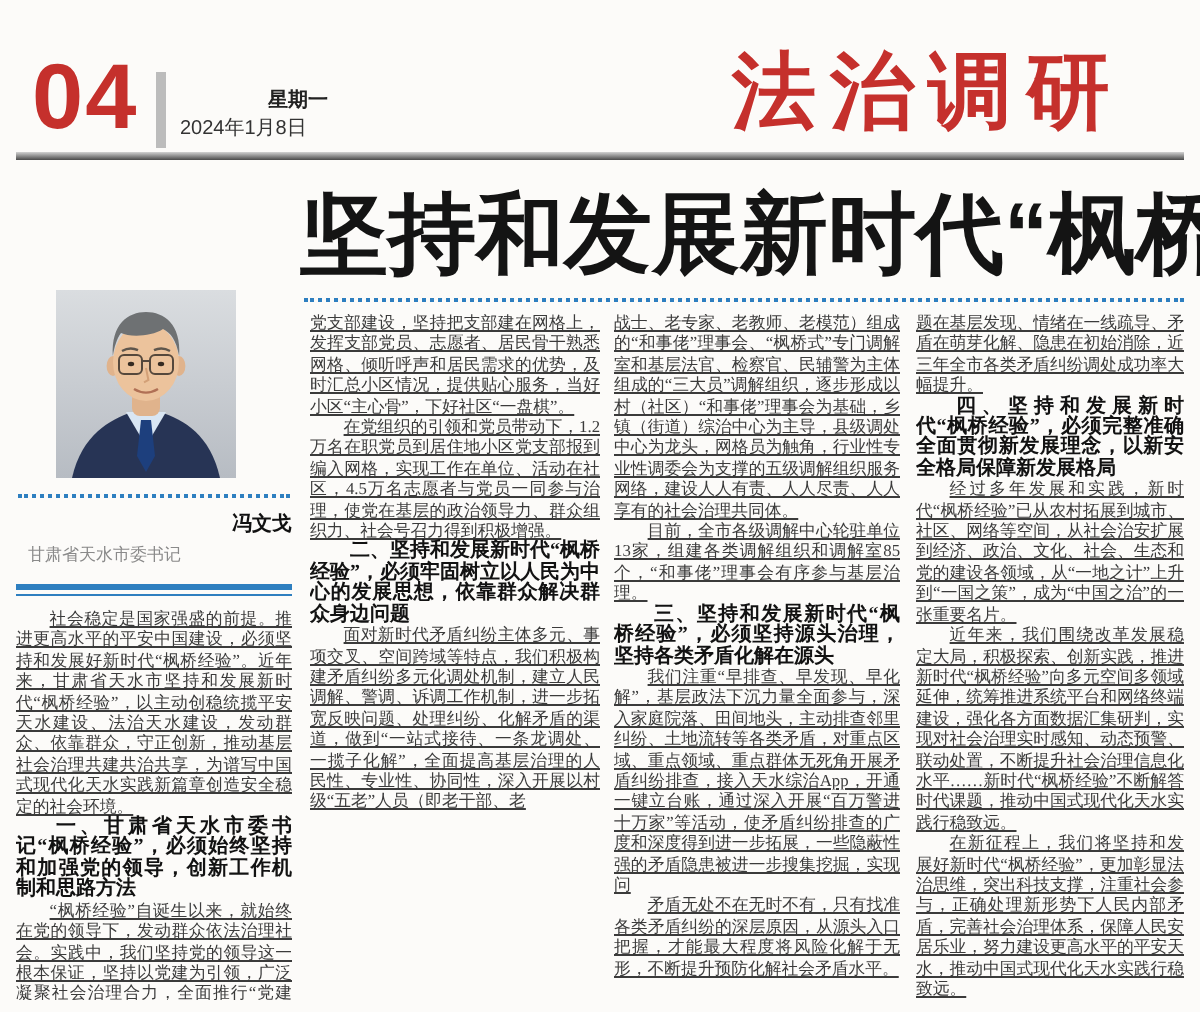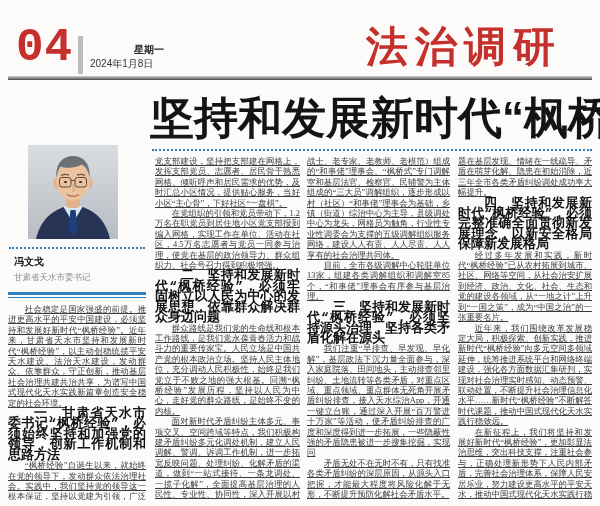--- a/index.html
+++ b/index.html
@@ -9,21 +9,21 @@
   }
   html,body{margin:0;padding:0;background:#ffffff;}
   .page{
     position:relative;width:600px;height:506px;overflow:hidden;
     background:#fcfbf9;
     font-family:"Liberation Serif","DejaVu Serif",serif;
   }
   
   .page-number{
     position:absolute;left:16px;top:24px;
-    font-family:Liberation Mono, monospace;
+    font-family:Liberation Sans, sans-serif;
     font-size:46px;font-weight:bold;color:var(--red);letter-spacing:1px;line-height:48px;
   }
   .vbar{position:absolute;left:78px;top:36px;width:5px;height:38px;background:#bcbcbc;}
   .weekday{
     position:absolute;left:90px;top:43px;
     font-family:"Liberation Sans","DejaVu Sans",sans-serif;
     font-size:10px;font-weight:bold;color:#222;margin-left:44px;
   }
   .pubdate{
     position:absolute;left:90px;top:57px;
@@ -61,29 +61,29 @@
   .col-c{left:307px;width:143px;}
   .col-d{left:458px;width:134px;}
   .col-a{left:8px;top:143px;width:138px;height:357px;position:absolute;overflow:hidden;}
   .col-a-text{
     font-size:8.4px;line-height:10.4px;color:var(--ink);text-align:justify;
   }
   .para{margin:0;text-indent:2em;text-decoration:underline;}
   .para.cont{text-indent:0;}
   .subhead{
     margin:0;text-indent:2em;font-weight:bold;color:#121212;
-    font-family:Liberation Mono, monospace;
-    font-size:13px;line-height:10.4px;
+    font-family:Liberation Serif, serif;
+    font-size:10px;line-height:10.4px;
   }
   
   .photo{display:block;width:90px;height:94px;margin:2px 0 0 20px;}
   .cap-rule{border-top:2px dotted var(--blue);margin:8px 1px 6px 1px;height:0;}
   .author-name{
     font-family:"Liberation Sans","DejaVu Sans",sans-serif;
-    font-size:10px;font-weight:bold;color:#111;margin-left:6px;
+    font-size:10px;font-weight:bold;color:#111;margin-left:6px;text-align:right;
   }
   .author-title{
     font-size:8.5px;color:#8a8a8a;margin:3px 0 0 6px;
     font-family:"Liberation Serif","DejaVu Serif",serif;
   }
   .double-rule{
     margin:8px 0 7px 0;height:2px;
     border-top:3px solid var(--blue);
     border-bottom:1.5px solid var(--blue);
   }
@@ -138,21 +138,20 @@
         <p class="para">社会稳定是国家强盛的前提。推进更高水平的平安中国建设，必须坚持和发展好新时代“枫桥经验”。近年来，甘肃省天水市坚持和发展新时代“枫桥经验”，以主动创稳统揽平安天水建设、法治天水建设，发动群众、依靠群众，守正创新，推动基层社会治理共建共治共享，为谱写中国式现代化天水实践新篇章创造安全稳定的社会环境。</p>
         <p class="subhead">一、甘肃省天水市委书记“枫桥经验”，必须始终坚持和加强党的领导，创新工作机制和思路方法</p>
         <p class="para">“枫桥经验”自诞生以来，就始终在党的领导下，发动群众依法治理社会。实践中，我们坚持党的领导这一根本保证，坚持以党建为引领，广泛凝聚社会治理合力，全面推行“党建+基层治理”模式，逐步构建“党建引领、社会化共建、网格化治理、一键式响应”机制，打造权责统一、风险共担、成果共享的命运共同体，形成共建共治共享的基层社会治理新格局，加强小区</p>
       </div>
   </div>
 
   <div class="col col-b">
       <p class="para cont">党支部建设，坚持把支部建在网格上，发挥支部党员、志愿者、居民骨干熟悉网格、倾听呼声和居民需求的优势，及时汇总小区情况，提供贴心服务，当好小区“主心骨”，下好社区“一盘棋”。</p>
       <p class="para">在党组织的引领和党员带动下，1.2万名在职党员到居住地小区党支部报到编入网格，实现工作在单位、活动在社区，4.5万名志愿者与党员一同参与治理，使党在基层的政治领导力、群众组织力、社会号召力得到积极增强。</p>
       <p class="subhead">二、坚持和发展新时代“枫桥经验”，必须牢固树立以人民为中心的发展思想，依靠群众解决群众身边问题</p>
-      <p class="para">群众路线是我们党的生命线和根本工作路线，是我们党永葆青春活力和战斗力的重要传家宝。人民立场是中国共产党的根本政治立场。坚持人民主体地位，充分调动人民积极性，始终是我们党立于不败之地的强大根基。回溯“枫桥经验”发展历程，坚持以人民为中心，走好党的群众路线，是始终不变的内核。</p>
       <p class="para">面对新时代矛盾纠纷主体多元、事项交叉、空间跨域等特点，我们积极构建矛盾纠纷多元化调处机制，建立人民调解、警调、诉调工作机制，进一步拓宽反映问题、处理纠纷、化解矛盾的渠道，做到“一站式接待、一条龙调处、一揽子化解”，全面提高基层治理的人民性、专业性、协同性，深入开展以村级“五老”人员（即老干部、老</p>
     </div>
   <div class="col col-c">
       <p class="para cont">战士、老专家、老教师、老模范）组成的“和事佬”理事会、“枫桥式”专门调解室和基层法官、检察官、民辅警为主体组成的“三大员”调解组织，逐步形成以村（社区）“和事佬”理事会为基础，乡镇（街道）综治中心为主导，县级调处中心为龙头，网格员为触角，行业性专业性调委会为支撑的五级调解组织服务网络，建设人人有责、人人尽责、人人享有的社会治理共同体。</p>
       <p class="para">目前，全市各级调解中心轮驻单位13家，组建各类调解组织和调解室85个，“和事佬”理事会有序参与基层治理。</p>
       <p class="subhead">三、坚持和发展新时代“枫桥经验”，必须坚持源头治理，坚持各类矛盾化解在源头</p>
       <p class="para">我们注重“早排查、早发现、早化解”，基层政法下沉力量全面参与，深入家庭院落、田间地头，主动排查邻里纠纷、土地流转等各类矛盾，对重点区域、重点领域、重点群体无死角开展矛盾纠纷排查，接入天水综治App，开通一键立台账，通过深入开展“百万警进十万家”等活动，使矛盾纠纷排查的广度和深度得到进一步拓展，一些隐蔽性强的矛盾隐患被进一步搜集挖掘，实现问</p>
       <p class="para">矛盾无处不在无时不有，只有找准各类矛盾纠纷的深层原因，从源头入口把握，才能最大程度将风险化解于无形，不断提升预防化解社会矛盾水平。</p>
     </div>
   <div class="col col-d">

